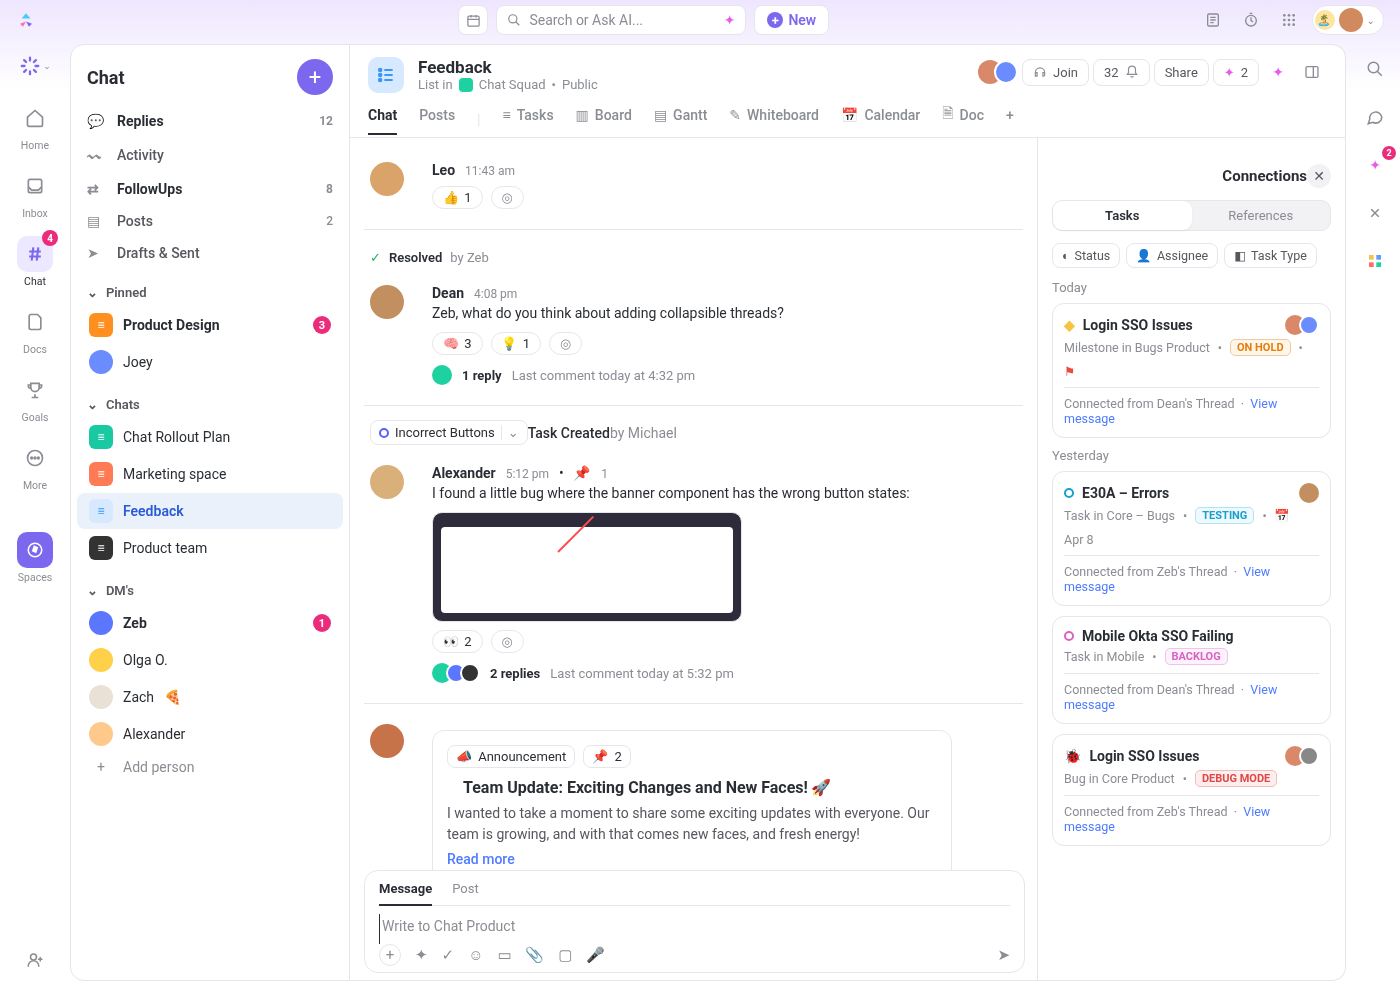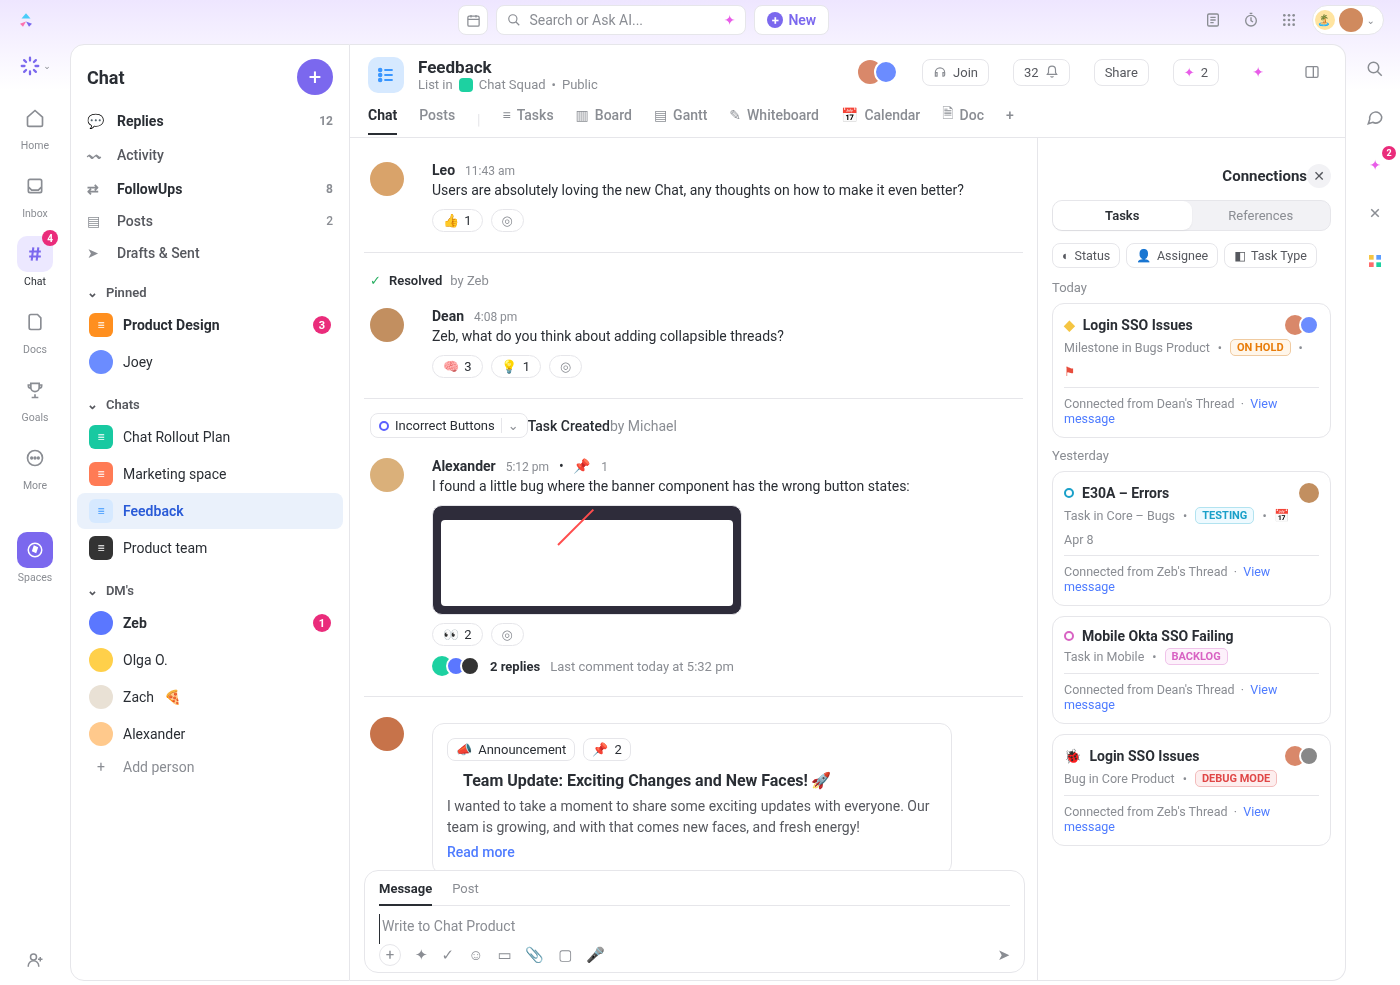--- a/index.html
+++ b/index.html
@@ -156,21 +156,21 @@
 }
 .list-icon {
   width:36px;height:36px;border-radius:10px;
   background:#d6e9ff;color:#3a96ff;
   display:flex;align-items:center;justify-content:center;font-size:20px;
 }
 .title-block h1 { margin:0;font-size:17px;font-weight:700; }
 .crumbs { color:var(--text-soft);font-size:13px;display:flex;align-items:center;gap:6px; }
 .folder-dot { width:14px;height:14px;border-radius:4px;background:#1dd1a1;display:inline-block; }
 .head-right {
-  margin-left:auto;display:flex;align-items:center;gap:24px;
+  margin-left:auto;display:flex;align-items:center;gap:4px;
 }
 .pill-btn {
   display:flex;align-items:center;gap:6px;
   border:1px solid var(--border);border-radius:8px;
   padding:5px 10px;color:var(--text-mid);font-size:13px;
 }
 .avatars-pair { display:flex; }
 .avatars-pair .avatar:nth-child(2) { margin-left:-8px;border:2px solid #fff; }
 
 
@@ -644,21 +644,20 @@
     <div class="content-wrap">
       <div class="feed">
 
         <div class="msg">
           <div class="msg-av" style="background:#d9a36a;"></div>
           <div class="msg-body">
             <div class="msg-head">
               <span class="name">Leo</span>
               <span class="time">11:43 am</span>
             </div>
-            <div class="msg-text">Users are absolutely loving the new Chat, any thoughts on how to make it even better?</div>
             <div class="reactions">
               <div class="react-chip">
                 <span>👍</span>
                 <span>1</span>
               </div>
               <div class="react-chip">
                   <span style="color:#8a8d93;">◎</span>
                 </div>
             </div>
           </div>
@@ -685,20 +684,27 @@
                 <span>🧠</span>
                 <span>3</span>
               </div>
               <div class="react-chip">
                 <span>💡</span>
                 <span>1</span>
               </div>
               <div class="react-chip">
                   <span style="color:#8a8d93;">◎</span>
                 </div>
+            </div>
+            <div class="thread-line">
+              <div class="mini-avs">
+                  <div class="avatar" style="background:#1dd1a1;"></div>
+                </div>
+              <span class="thread-link">1 reply</span>
+              <span class="thread-meta">Last comment today at 4:32 pm</span>
             </div>
           </div>
         </div>
 
         <div class="sep"></div>
 
         <div style="display:flex;gap:0;align-items:center;padding:4px 6px 10px;">
           <div class="task-tag">
             <span class="task-dot"></span>
             <span>Incorrect Buttons</span>

